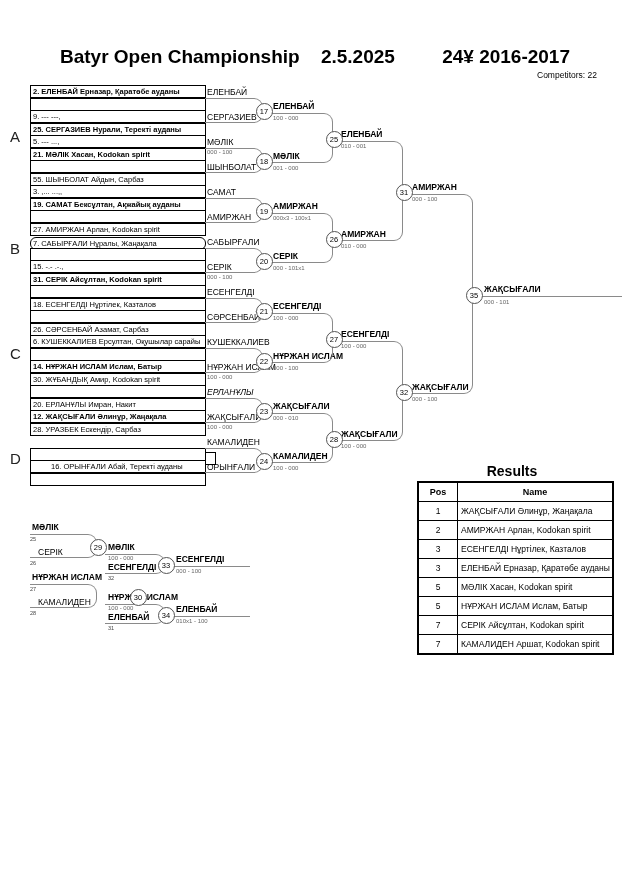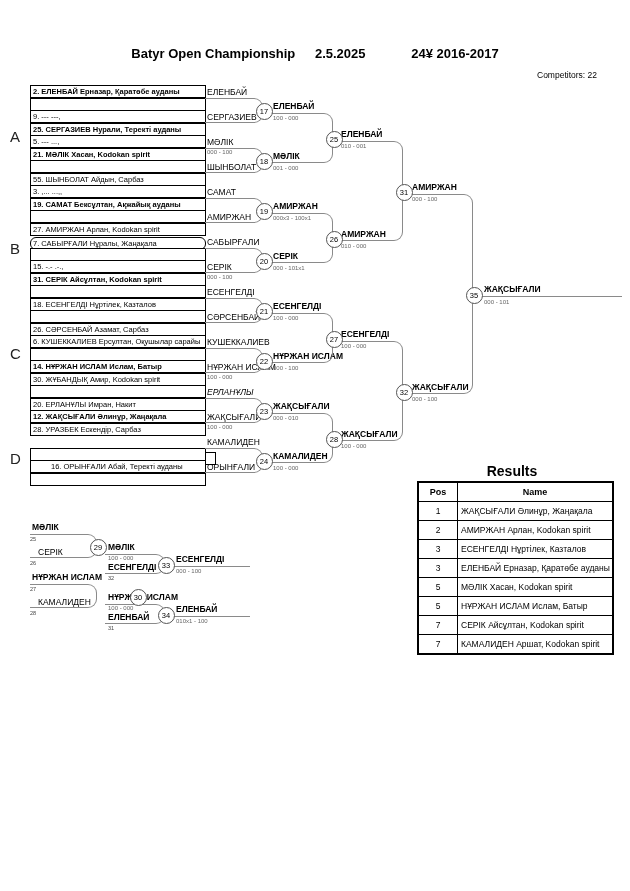--- a/index.html
+++ b/index.html
@@ -1,19 +1,19 @@
 <!DOCTYPE html>
 <html><head>
 <meta charset="utf-8">
 <style>
   html,body{margin:0;padding:0;background:#fff;}
   #sheet{position:relative;width:630px;height:891px;background:#fff;overflow:hidden;
          font-family:"Liberation Sans",sans-serif;color:#000;}
   .abs{position:absolute;}
-  .title{top:46px;left:0;width:630px;text-align:center;font-size:13px;font-weight:bold;white-space:nowrap;}
+  .title{top:46px;left:0;width:630px;text-align:center;font-size:19px;font-weight:bold;white-space:nowrap;}
   .title .gap1{display:inline-block;width:16px;}
   .title .gap2{display:inline-block;width:42px;}
   .competitors{top:70px;right:33px;font-size:8.5px;}
   .group-label{left:10px;font-size:15px;color:#222;}
   .seed-row{left:30px;width:176px;height:13px;box-sizing:border-box;border:1px solid #000;
             background:#fff;font-size:7.5px;line-height:11px;padding-left:2px;white-space:nowrap;overflow:hidden;}
   .seed-row.bold{font-weight:bold;border-width:1.8px;}
   .bracket{box-sizing:border-box;border-top:1.5px solid #8a8a8a;border-bottom:1.5px solid #8a8a8a;
            border-right:1.5px solid #8a8a8a;border-radius:0 9px 9px 0;}
   .hline{border-top:1.5px solid #8a8a8a;height:0;}

